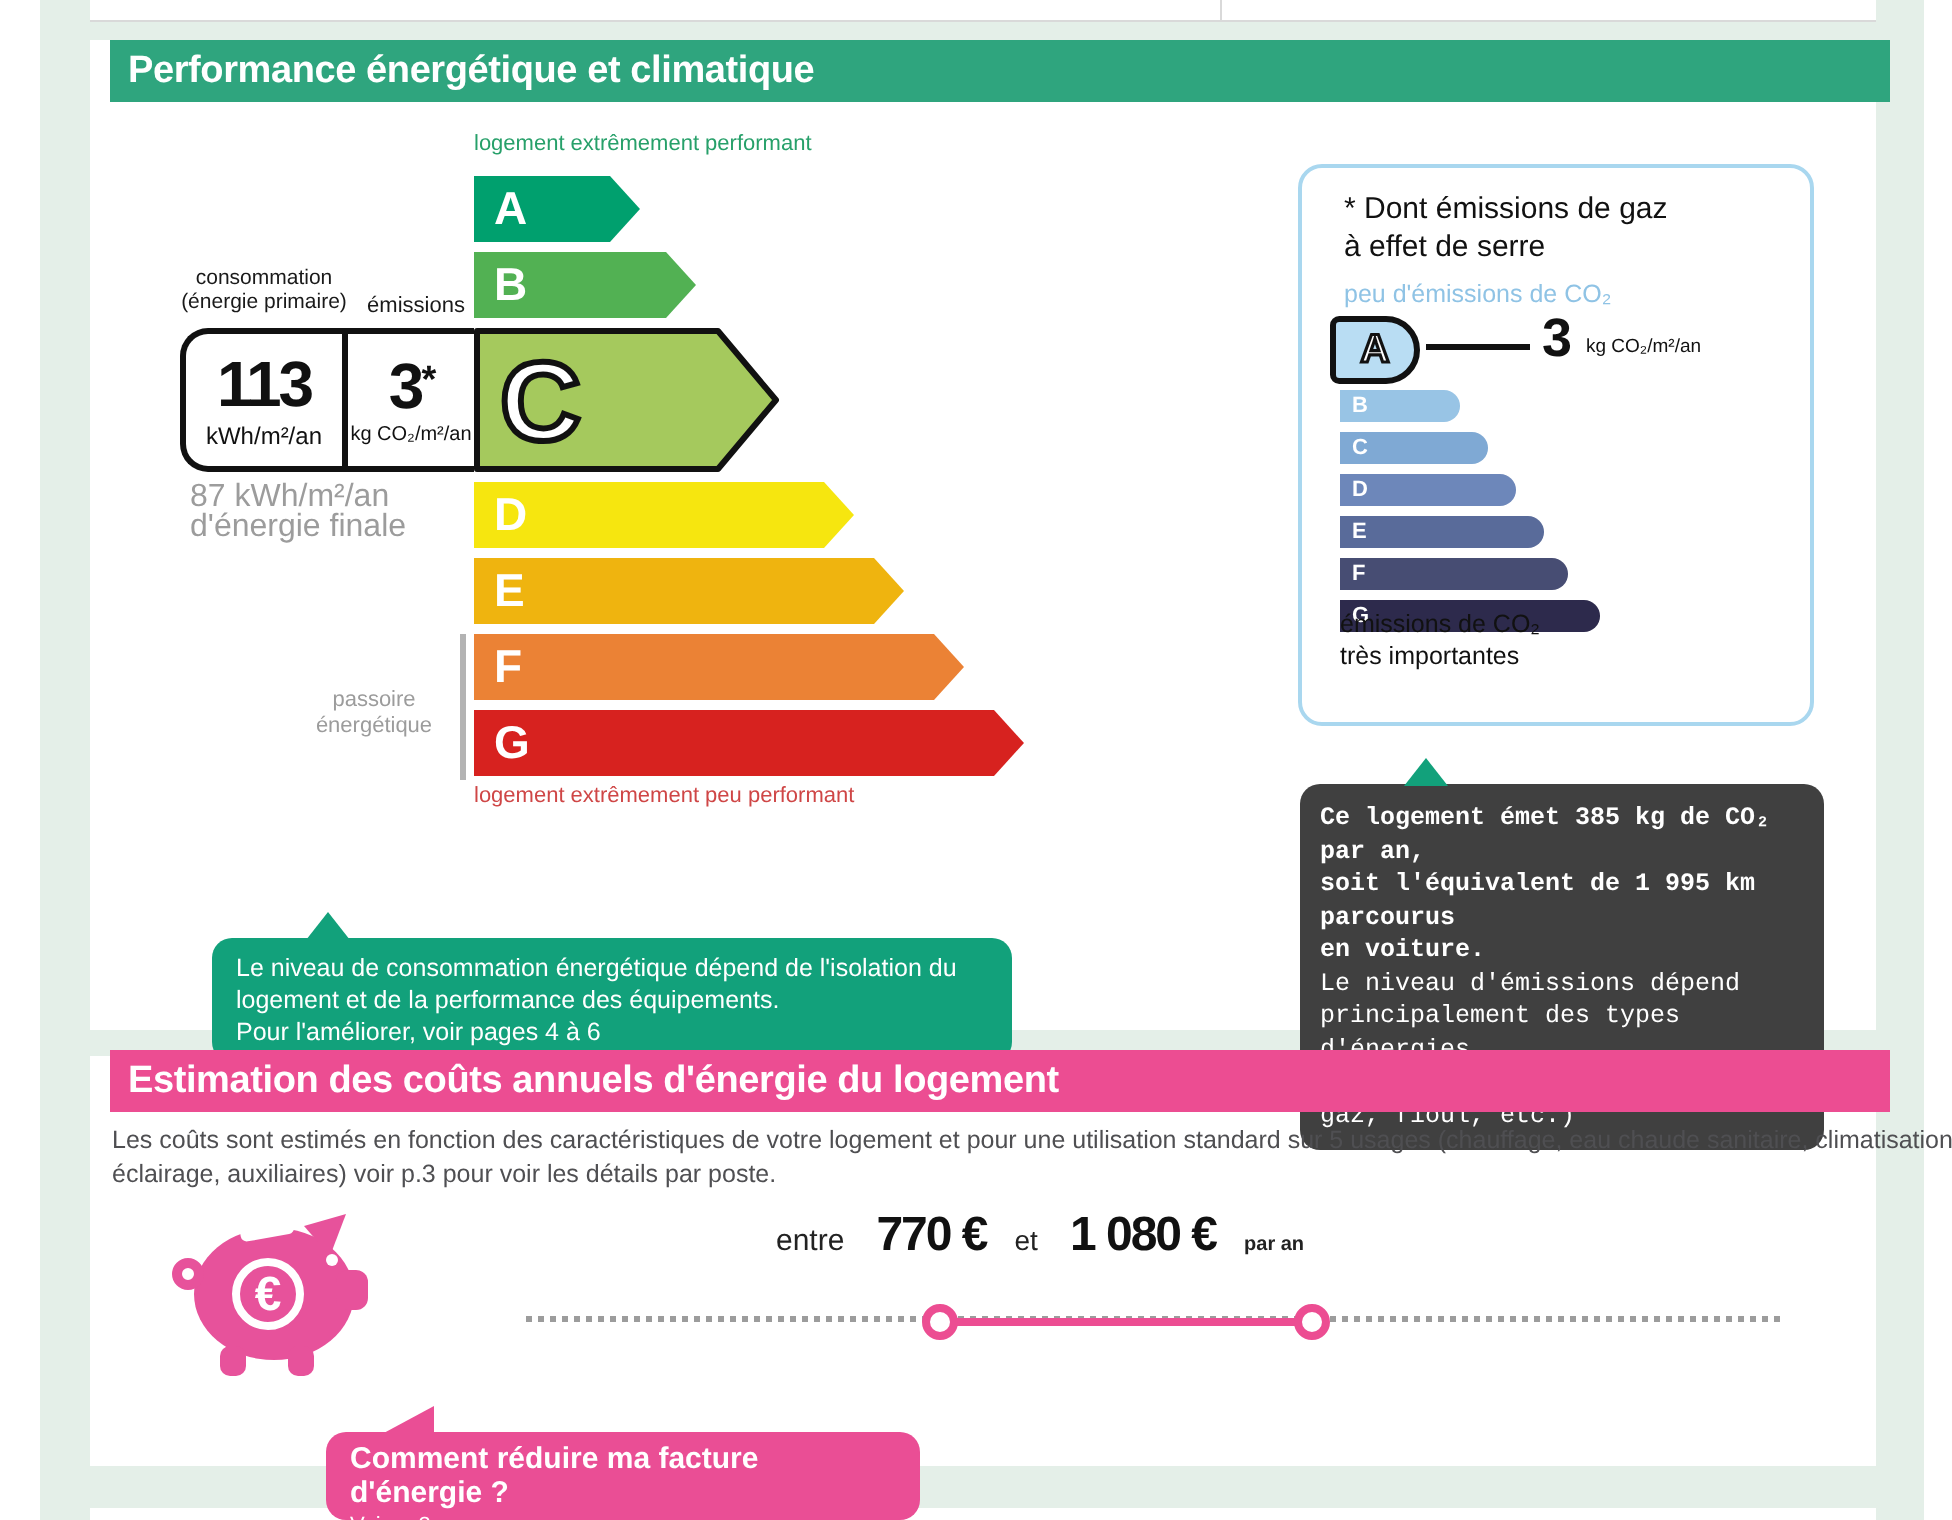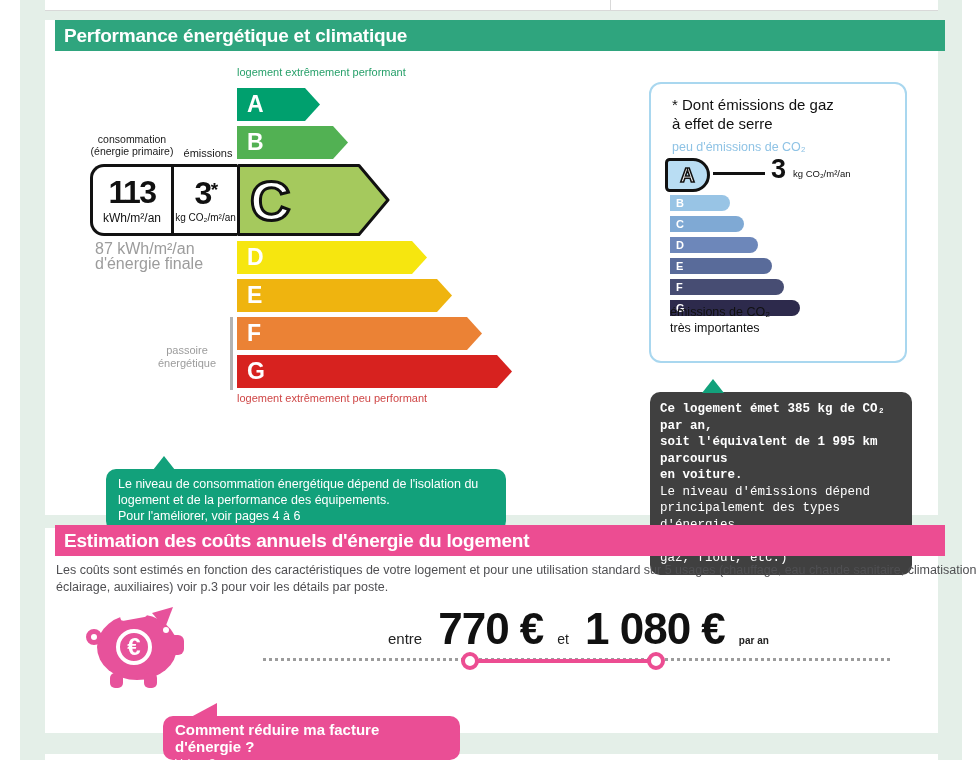--- a/index.html
+++ b/index.html
@@ -66,21 +66,21 @@
   .tip-right{left:650px;top:392px;width:262px;padding:9px 10px;font-size:12.5px;line-height:16.5px;}
   .tip-right::before{left:52px;}
   .bl{display:block;}
   .bld{font-weight:bold;}
 
   
   .desc{left:56px;top:562px;width:882px;font-size:12.5px;color:#4f4f52;line-height:17px;white-space:nowrap;}
   .pig{left:80px;top:597px;}
   .costrow{left:388px;top:604px;display:flex;align-items:baseline;}
   .w-entre{font-size:15px;color:#222;}
-  .w-num{font-size:44px;font-weight:bold;color:#111;letter-spacing:-1px;margin:0 14px 0 16px;}
+  .w-num{font-size:24px;font-weight:bold;color:#111;letter-spacing:-1px;margin:0 14px 0 16px;}
   .w-et{font-size:14px;color:#222;}
   .w-per{font-size:10px;font-weight:bold;color:#222;}
   .dots{left:263px;top:658px;width:627px;border-top:3px dotted #9c9c9c;}
   .range{left:470px;top:659px;width:186px;height:4px;}
   .knob{width:10px;height:10px;border:4px solid #ec4d92;background:#fff;border-radius:50%;position:absolute;top:-7px;}
   .knob.k1{left:-9px;} .knob.k2{right:-9px;}
   .note{left:155px;top:683px;width:690px;text-align:center;font-size:13.5px;color:#8c8c8c;line-height:21px;white-space:nowrap;}
   .tip-pink{left:163px;top:716px;width:297px;height:44px;border-radius:10px;box-sizing:border-box;padding:5px 12px 0;}
   .tip-pink .t1{font-size:15px;font-weight:bold;color:#fff;}
   .tip-pink .t2{font-size:11px;color:#fff;margin-top:2px;}

